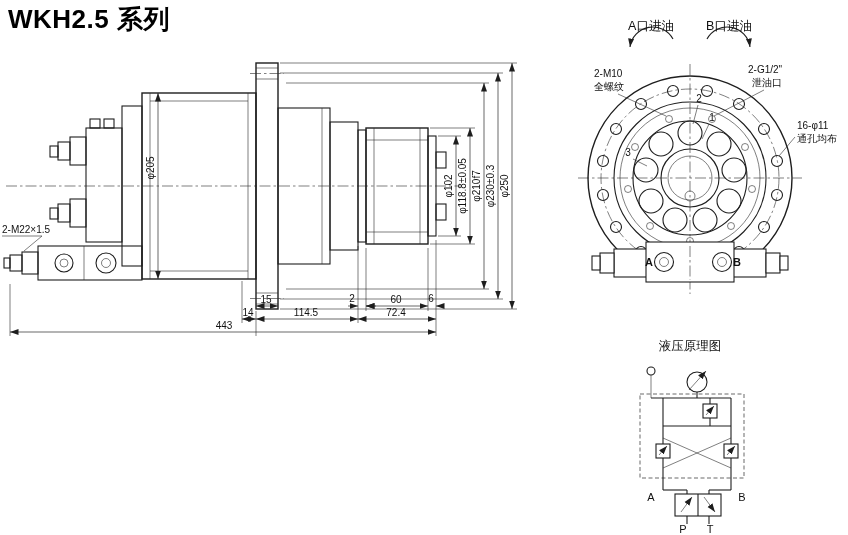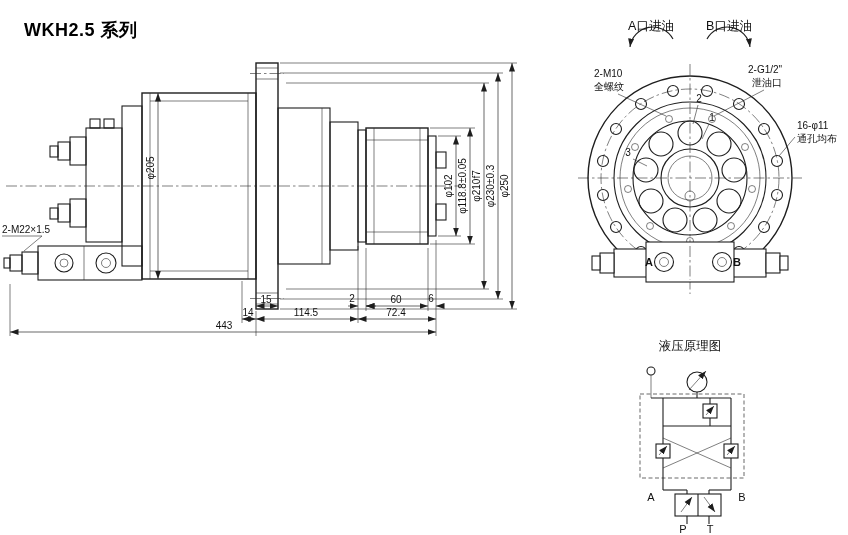--- a/index.html
+++ b/index.html
@@ -1,18 +1,18 @@
 <!DOCTYPE html>
 <html><head>
 <meta charset="utf-8">
 <style>
   html,body{margin:0;padding:0;background:#fff;}
   .canvas{position:relative;width:848px;height:535px;background:#fff;overflow:hidden;
           font-family:"Liberation Sans","DejaVu Sans",sans-serif;}
-  .canvas h1{position:absolute;left:8px;top:2px;margin:16px;font-size:18px;font-weight:600;color:#000;letter-spacing:.5px;}
+  .canvas h1{position:absolute;left:8px;top:2px;margin:0;font-size:26px;font-weight:600;color:#000;letter-spacing:.5px;}
   svg{position:absolute;left:0;top:0;}
   .outline{stroke:#1e1e1e;stroke-width:1.1;fill:none;}
   .thick{stroke:#1e1e1e;stroke-width:1.4;fill:none;}
   .thin{stroke:#2a2a2a;stroke-width:0.6;fill:none;}
   .dim{stroke:#2a2a2a;stroke-width:0.7;fill:none;}
   .cl{stroke:#2a2a2a;stroke-width:0.6;fill:none;stroke-dasharray:11 3 2.5 3;}
   .dash{stroke:#2a2a2a;stroke-width:0.7;fill:none;stroke-dasharray:4 2.5;}
   .white{fill:#fff;stroke:#1e1e1e;stroke-width:1.1;}
   text{fill:#111;stroke:none;}
   .t10{font-size:10px;}

